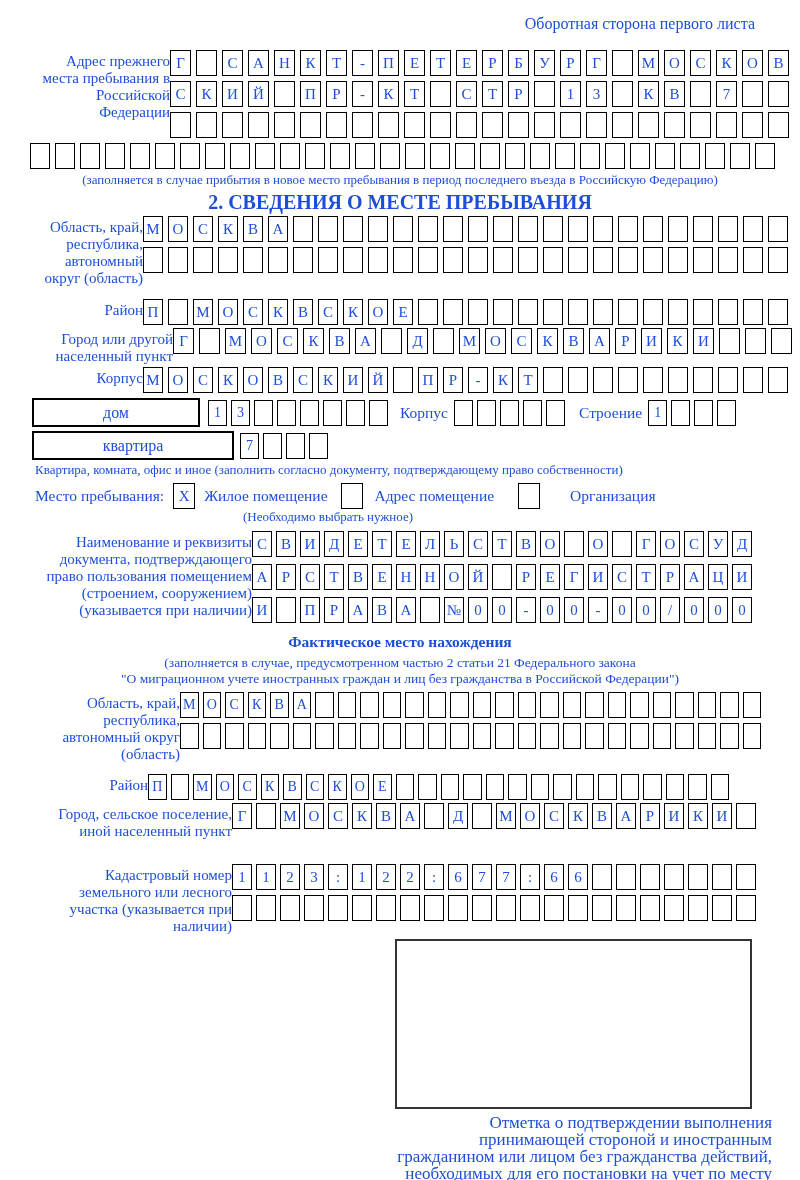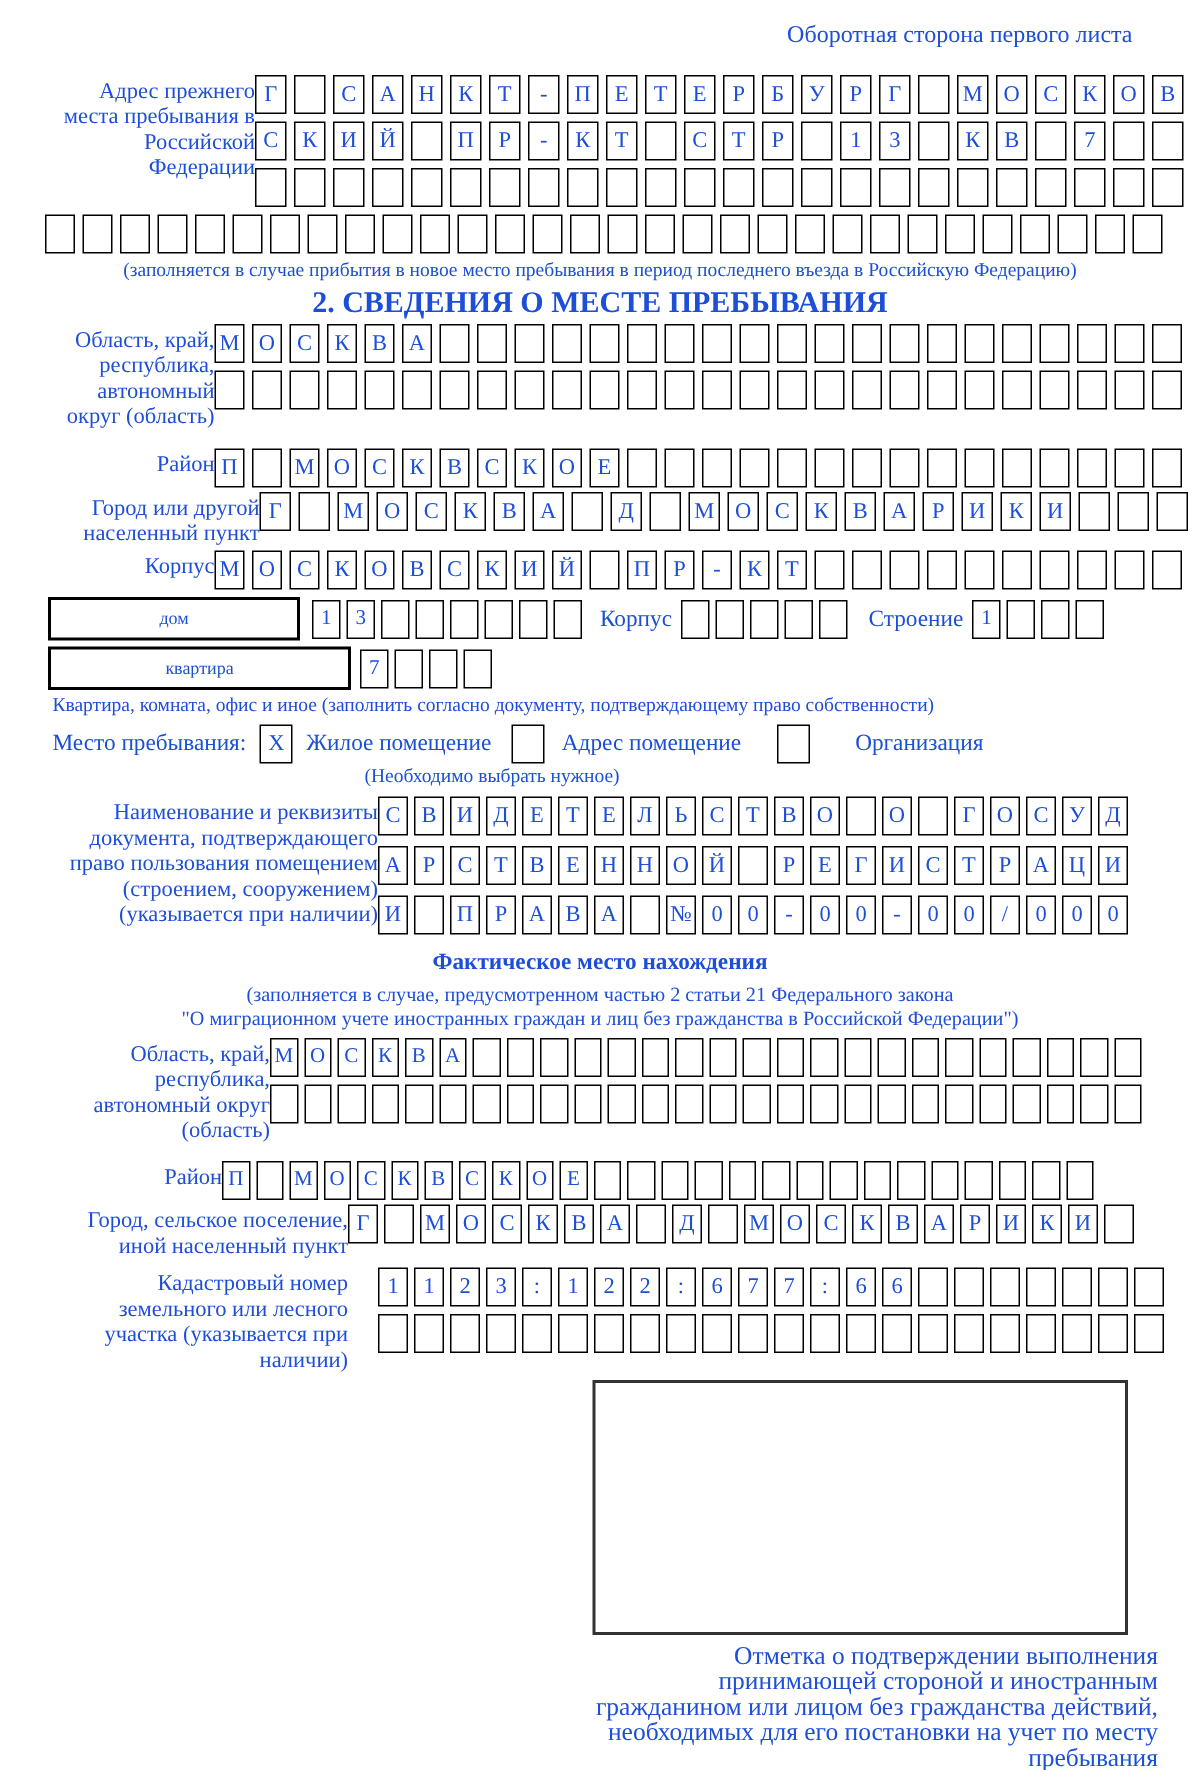--- a/index.html
+++ b/index.html
@@ -28,21 +28,21 @@
   .cw18 .cell { width: 18.5px; font-size: 14px; }
   .g4 { gap: 4px; }
 
   .caption { font-size: 13px; line-height: 16px; }
   .center { text-align: center; }
   .sec-title { text-align: center; font-weight: bold; font-size: 20px; line-height: 21px; }
 
   .bigbox {
     border: 2px solid #000; height: 29px; flex: none;
     display: flex; align-items: center; justify-content: center;
-    font-size: 12px;
+    font-size: 16px;
   }
   .inline-lbl { font-size: 15.5px; flex: none; }
 
   .mestorow { display: flex; align-items: center; margin-left: 35px; font-size: 15.5px; }
   .cbox {
     width: 22px; height: 26px; flex: none;
     border: 1.8px solid #000;
     display: flex; align-items: center; justify-content: center;
     font-size: 15px;
   }
@@ -577,21 +577,21 @@
         <span class="cell">В</span>
         <span class="cell">А</span>
         <span class="cell">Р</span>
         <span class="cell">И</span>
         <span class="cell">К</span>
         <span class="cell">И</span>
         <span class="cell"></span>
       </div>
   </div>
 
-  <div class="fgroup" style="margin-top:5px;gap:20px;">
+  <div class="fgroup" style="margin-top:24px;">
     <div class="flabel" style="width:197px;">Кадастровый номер земельного или лесного участка (указывается при наличии)</div>
     <div class="frows">
       <div class="cellrow cw20 g4">
           <span class="cell">1</span>
           <span class="cell">1</span>
           <span class="cell">2</span>
           <span class="cell">3</span>
           <span class="cell">:</span>
           <span class="cell">1</span>
           <span class="cell">2</span>

